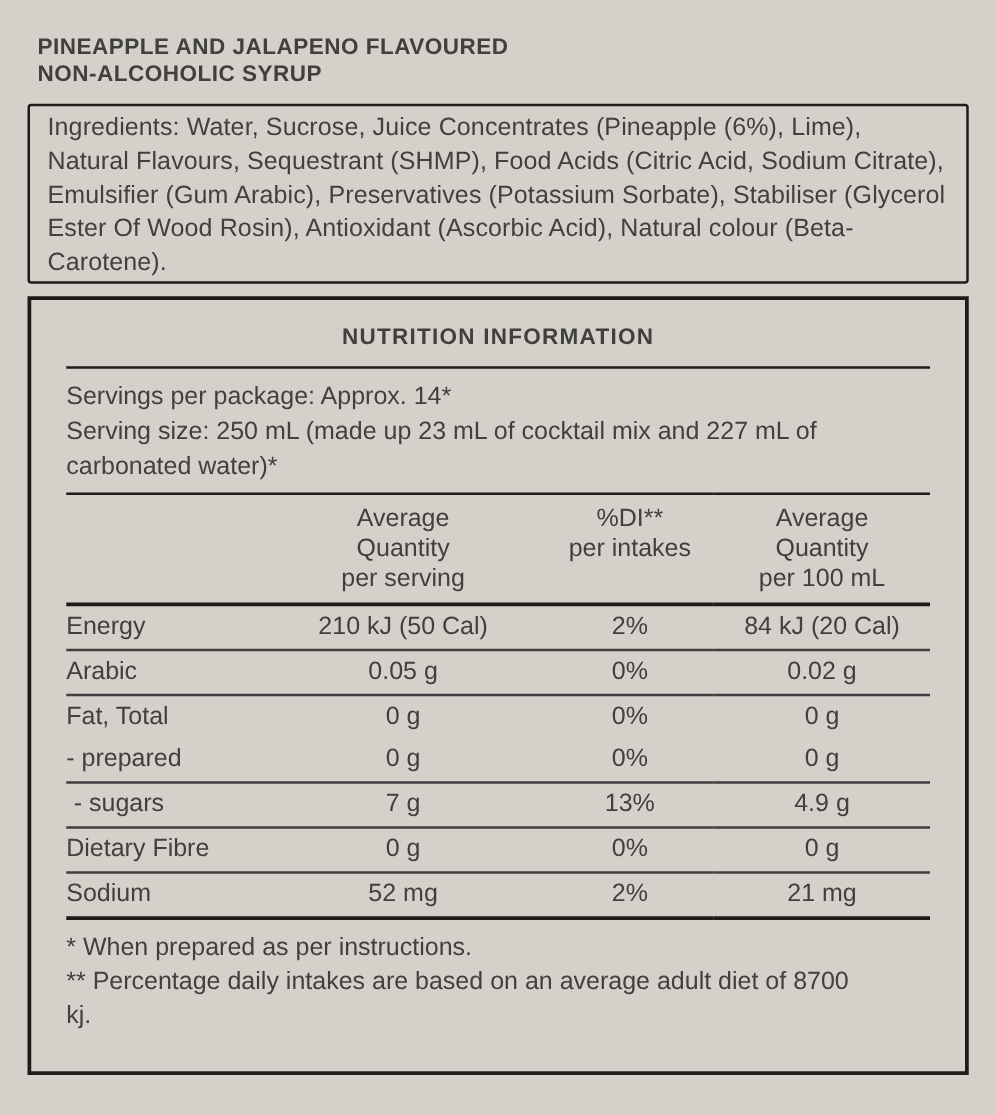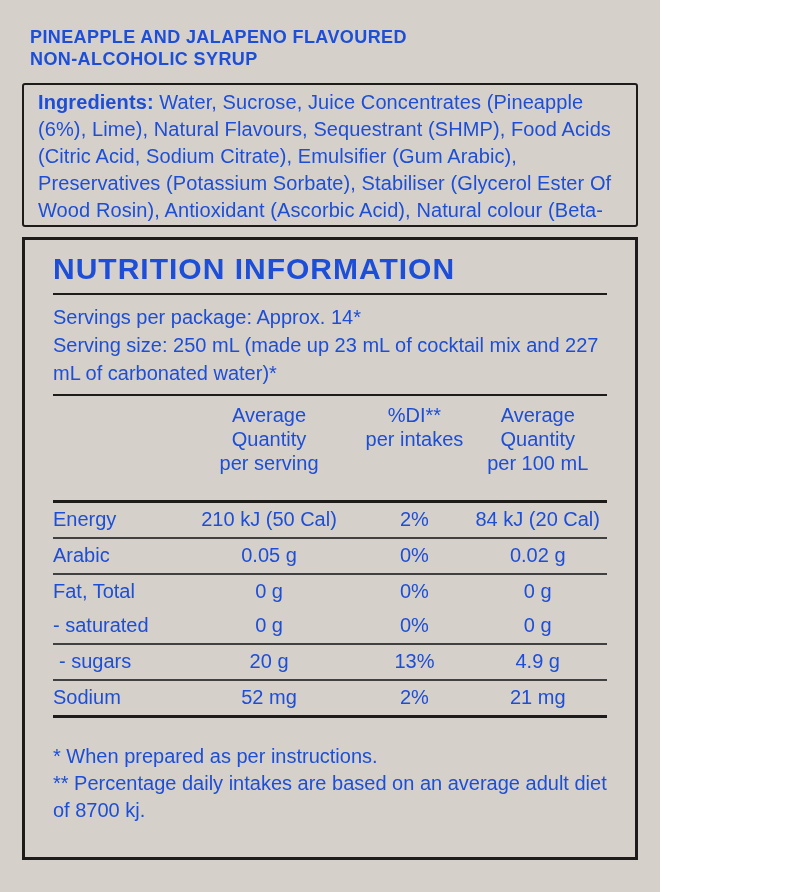--- a/index.html
+++ b/index.html
@@ -1,23 +1,23 @@
 <!DOCTYPE html>
 <html><head>
 <meta charset="utf-8">
 <style>
   * { margin: 0; padding: 0; box-sizing: border-box; }
   html, body {
     font-family: "Liberation Sans", sans-serif;
   }
   .page {
-    width: 660px;
+    width: 797px;
     height: 892px;
     background: #d5d1ca;
-    color: #1d4ed8;
+    color: #404040;
     overflow: hidden;
     position: relative;
   }
   
   .top-header {
     display: flex;
     justify-content: space-between;
     align-items: flex-start;
     padding: 26px 24px 0 30px;
   }
@@ -42,34 +42,34 @@
     border-radius: 3px;
     padding: 4px 14px 6px 14px;
     height: 144px;
     overflow: hidden;
   }
   .ingredients-text {
     font-size: 20px;
     line-height: 27px;
     letter-spacing: 0.1px;
   }
-  .ingredients-text b { font-weight: bold; }
+  .ingredients-text b { font-weight: normal; }
   
   .nutrition-panel {
     margin: 10px 22px 0 22px;
     border: 3px solid #1d1c1a;
     height: 623px;
     overflow: hidden;
   }
   .panel-inner {
     padding: 11px 28px 12px 28px;
   }
   .nutrition-title {
-    text-align: left;
-    font-size: 30px;
+    text-align: center;
+    font-size: 18px;
     font-weight: bold;
     letter-spacing: 1px;
     line-height: 30px;
     padding-top: 3px;
   }
   .title-rule {
     border: none;
     height: 2px;
     background: #1d1c1a;
     margin: 9px 0 8px 0;
@@ -85,40 +85,40 @@
     width: 100%;
     border-collapse: collapse;
     font-size: 20px;
   }
   .nutrition-table th {
     font-weight: normal;
     white-space: pre-line;
     text-align: center;
     vertical-align: top;
     line-height: 24px;
-    padding: 7px 0 25px 0;
+    padding: 7px 0 7px 0;
     border-top: 2px solid #1d1c1a;
     border-bottom: 3px solid #1d1c1a;
   }
   .nutrition-table th.lbl { text-align: left; }
   .nutrition-table td {
     padding: 5px 0 6px 0;
     text-align: center;
     vertical-align: middle;
   }
   .nutrition-table td.lbl { text-align: left; }
   .nutrition-table td.indent { padding-left: 6px; margin-top: 20px; }
   .nutrition-table tr.g-end td { border-bottom: 2px solid #404040; }
   .nutrition-table tr.g-end-thick td { border-bottom: 3px solid #1d1c1a; }
   
   .footnotes {
     font-size: 20px;
     line-height: 27px;
     max-width: 640px;
-    padding-top: 25px;
+    padding-top: 9px;
   }
 </style>
 </head>
 <body>
 
 <div class="page">
 
   <div class="top-header">
     <div class="product-name">
       <div>PINEAPPLE AND JALAPENO FLAVOURED</div>
@@ -174,30 +174,36 @@
             <td>0%</td>
             <td>0.02 g</td>
           </tr>
           <tr>
             <td class="lbl">Fat, Total</td>
             <td>0 g</td>
             <td>0%</td>
             <td>0 g</td>
           </tr>
           <tr class="g-end">
-            <td class="lbl">- saturated</td>
+            <td class="lbl">- prepared</td>
             <td>0 g</td>
             <td>0%</td>
             <td>0 g</td>
           </tr>
           <tr class="g-end">
             <td class="lbl indent">- sugars</td>
-            <td>20 g</td>
+            <td>7 g</td>
             <td>13%</td>
             <td>4.9 g</td>
+          </tr>
+          <tr class="g-end">
+            <td class="lbl">Dietary Fibre</td>
+            <td>0 g</td>
+            <td>0%</td>
+            <td>0 g</td>
           </tr>
           <tr class="g-end-thick">
             <td class="lbl">Sodium</td>
             <td>52 mg</td>
             <td>2%</td>
             <td>21 mg</td>
           </tr>
         </tbody>
       </table>
 

